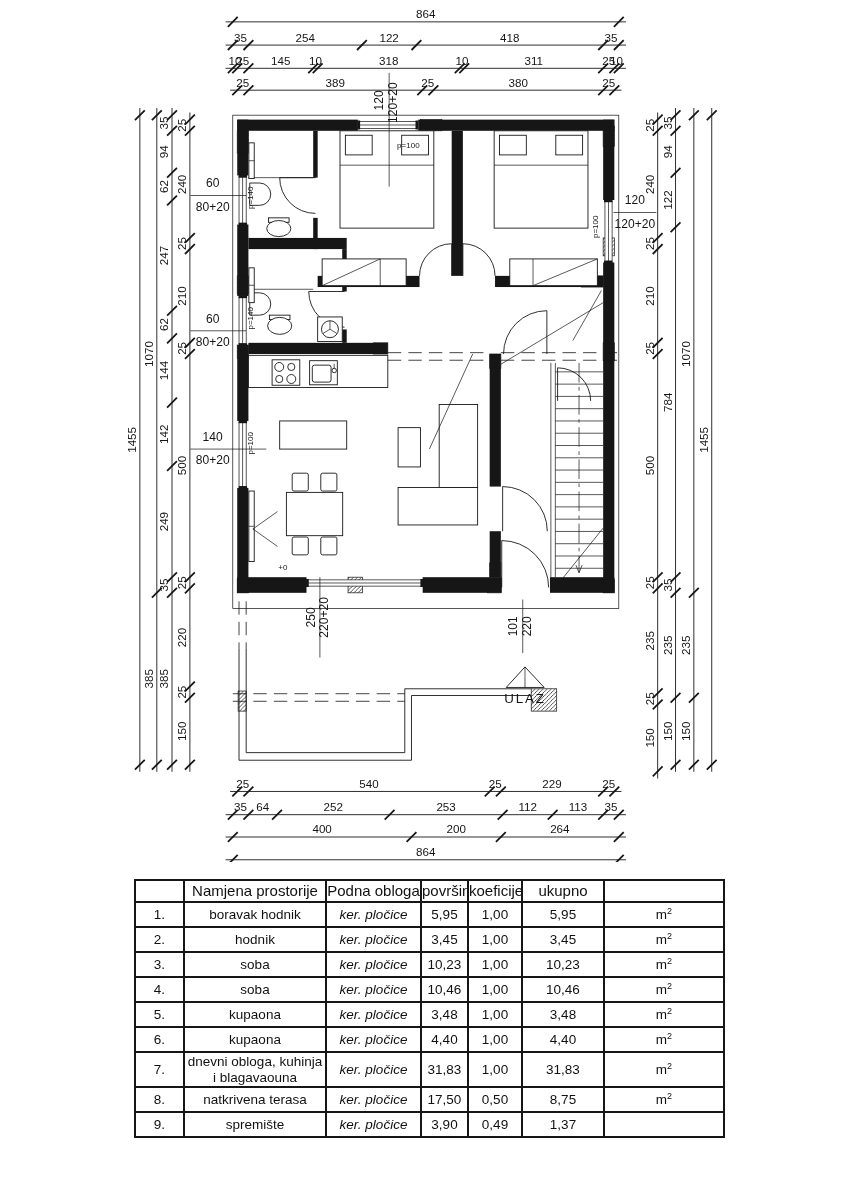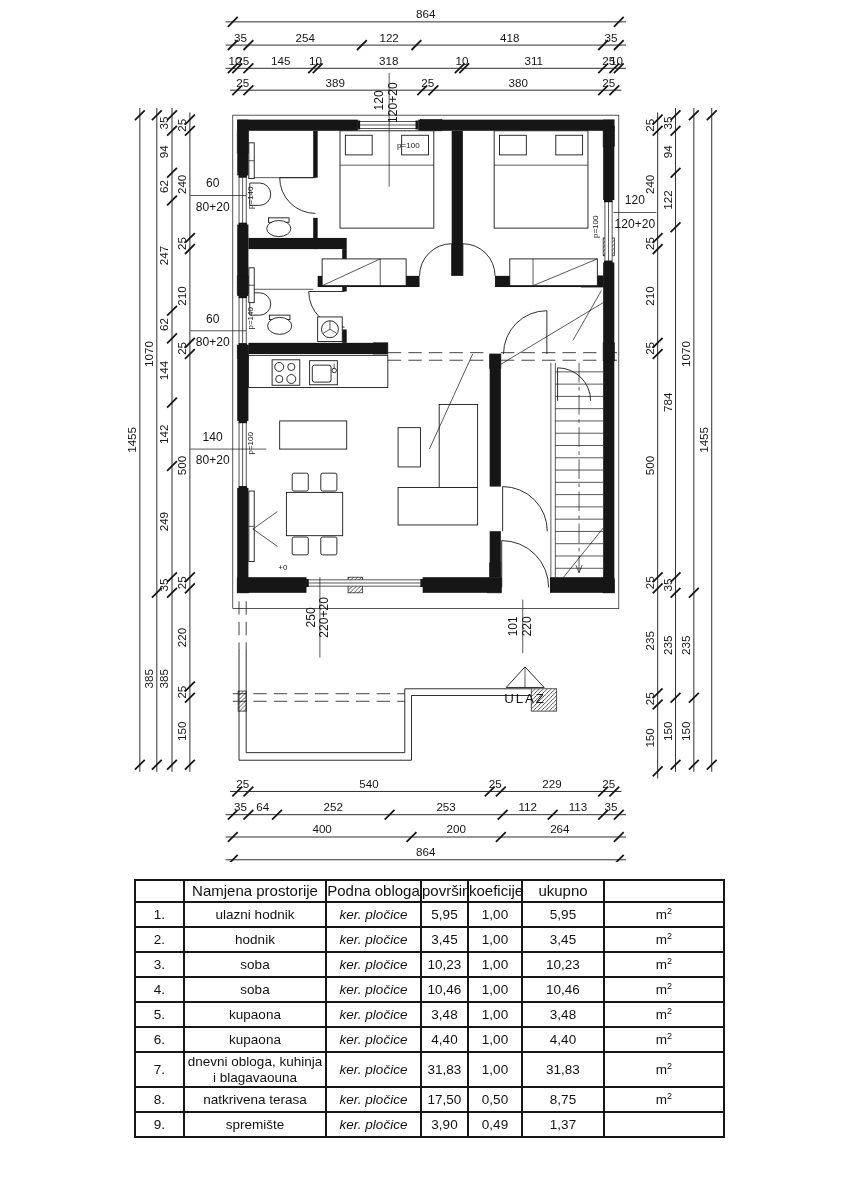--- a/index.html
+++ b/index.html
@@ -503,21 +503,21 @@
           <td>Namjena prostorije</td>
           <td>Podna obloga</td>
           <td>površina</td>
           <td>koeficijent</td>
           <td>ukupno</td>
           <td></td>
         </tr>
 
         <tr class="rw">
             <td class="c-num">1.</td>
-            <td class="c-name">ulazni hodnik</td>
+            <td class="c-name">boravak hodnik</td>
             <td class="c-floor">ker. pločice</td>
             <td class="c-area">5,95</td>
             <td class="c-coef">1,00</td>
             <td class="c-total">5,95</td>
             <td class="c-unit">m<sup>2</sup></td>
           </tr>
           <tr class="rw">
             <td class="c-num">2.</td>
             <td class="c-name">hodnik</td>
             <td class="c-floor">ker. pločice</td>

